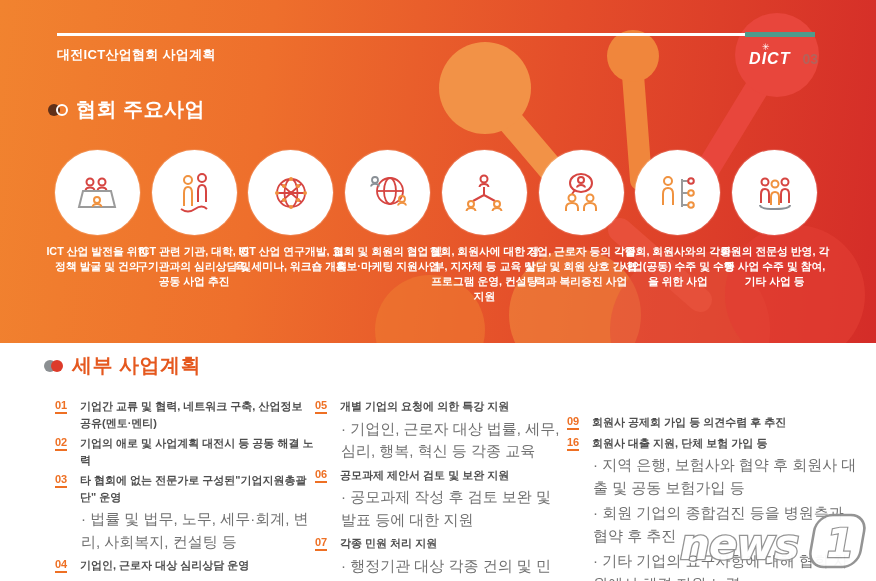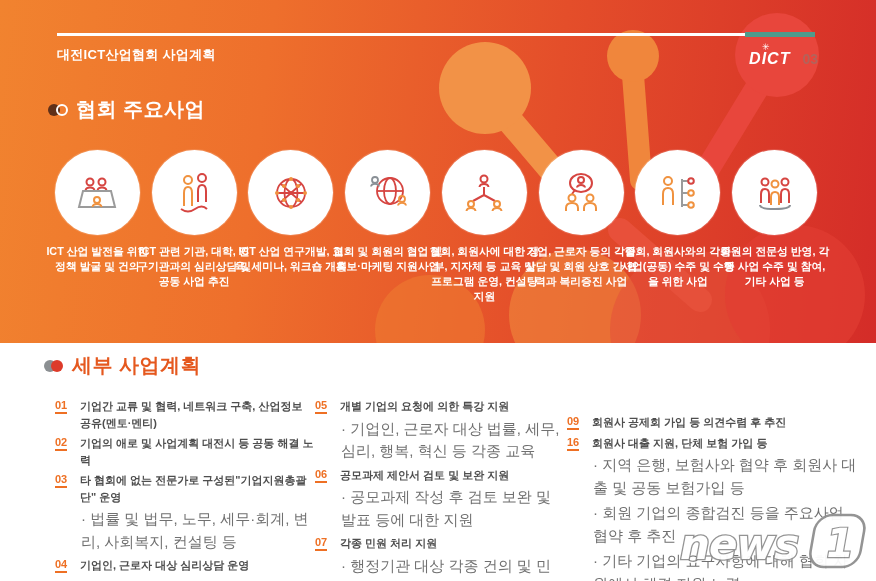--- a/index.html
+++ b/index.html
@@ -241,21 +241,21 @@
     <div class="d-item"><span class="d-num">07</span><span>각종 민원 처리 지원</span></div>
     <div class="d-sub">· 행정기관 대상 각종 건의 및 민원, 보고서 등 작성 지원</div>
     <div class="d-item"><span class="d-num">08</span><span>대학과의 전문가 공동참여 협력 추진</span></div>
 
   </div>
 
   <div class="col" id="col-3">
     <div class="d-item"><span class="d-num">09</span><span>회원사 공제회 가입 등 의견수렴 후 추진</span></div>
     <div class="d-item"><span class="d-num">16</span><span>회원사 대출 지원, 단체 보험 가입 등</span></div>
     <div class="d-sub">· 지역 은행, 보험사와 협약 후 회원사 대출 및 공동 보험가입 등</div>
-    <div class="d-sub">· 회원 기업의 종합검진 등을 주요사업 협약 후 추진</div>
+    <div class="d-sub">· 회원 기업의 종합검진 등을 병원측과 협약 후 추진</div>
     <div class="d-sub">· 기타 기업의 요구사항에 대해 협회 차원에서 해결 지원 노력</div>
   </div>
 
   <div class="watermark">
     <svg width="218" height="68" viewBox="0 0 218 68">
       <text x="30" y="50" font-family="DejaVu Sans, sans-serif" font-style="italic" font-weight="bold" font-size="42" letter-spacing="-1" fill="#ffffff" stroke="#8f8f8f" stroke-width="2.6" paint-order="stroke">news</text>
       <g transform="skewX(-10) translate(168,0)">
         <rect x="0" y="6" width="50" height="52" rx="16" fill="#ffffff" stroke="#8f8f8f" stroke-width="2.6"></rect>
         <text x="14" y="48" font-family="DejaVu Sans, sans-serif" font-weight="bold" font-size="40" fill="#ffffff" stroke="#8f8f8f" stroke-width="2.4" paint-order="stroke">1</text>
       </g>

